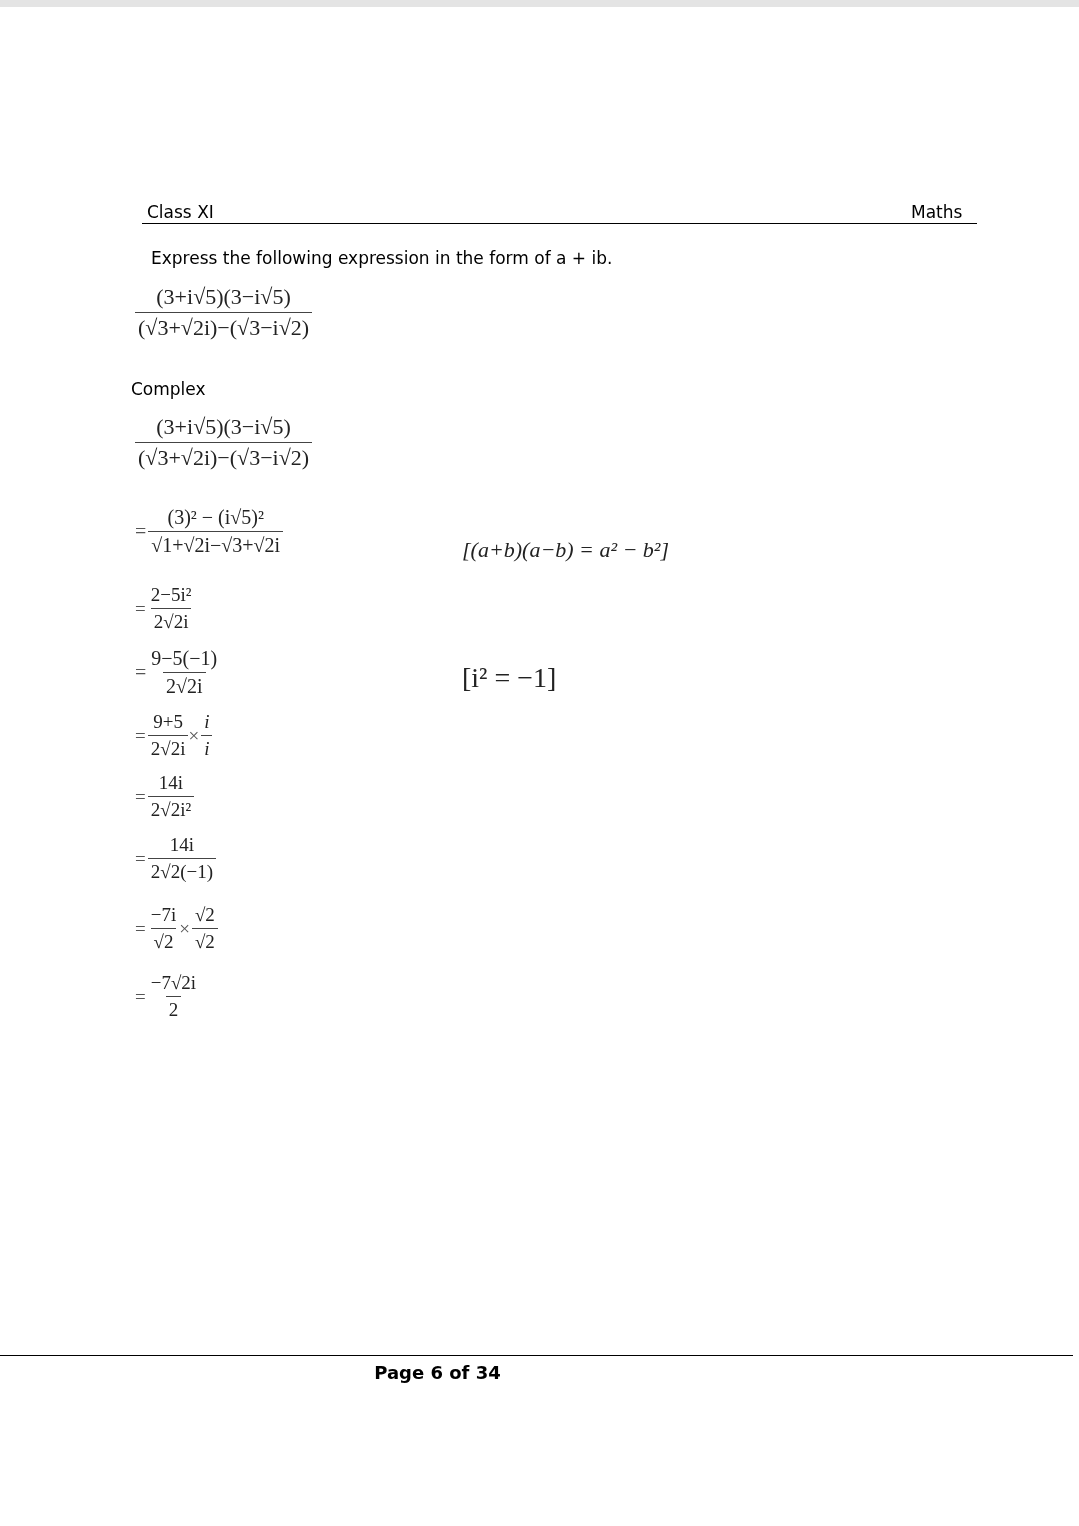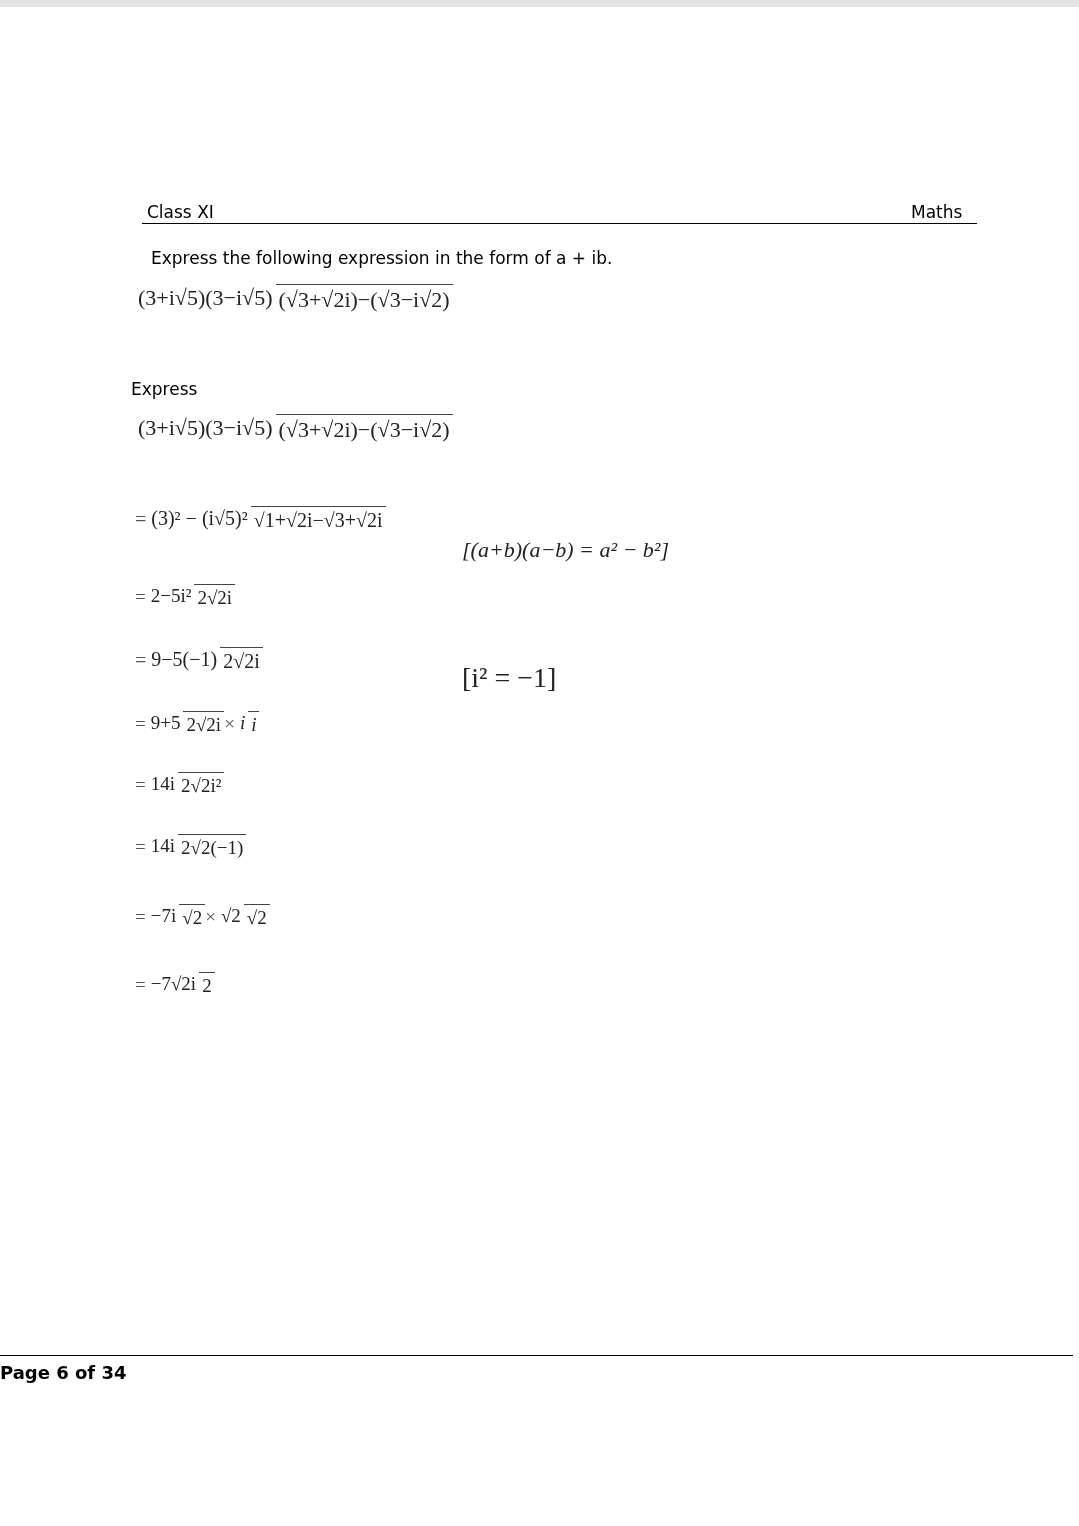--- a/index.html
+++ b/index.html
@@ -4,47 +4,47 @@
 <style>
   html,body{margin:0;padding:0;}
   body{width:1079px;height:1526px;background:#fff;position:relative;overflow:hidden;
        font-family:"DejaVu Sans","Liberation Sans",sans-serif;color:#000;}
   .topbar{position:absolute;left:0;top:0;width:1079px;height:7px;background:#e4e4e4;}
   .hdr{position:absolute;top:202px;left:142px;width:835px;height:21px;border-bottom:1.5px solid #000;
        font-size:17px;}
   .hdr span{position:absolute;top:0;white-space:nowrap;}
   .txt{position:absolute;font-size:17px;white-space:nowrap;}
   .m{font-family:"Liberation Serif","DejaVu Serif",serif;color:#222;position:absolute;white-space:nowrap;}
-  .frac{display:inline-flex;flex-direction:row;align-items:center;vertical-align:middle;}
+  .frac{display:inline-flex;flex-direction:column;align-items:center;vertical-align:middle;}
   .frac .num{padding:0 3px 2px;}
   .frac .den{border-top:1.3px solid #444;padding:2px 3px 0;}
   .eq{display:inline-block;vertical-align:middle;margin-right:2px;color:#555;}
   .footline{position:absolute;left:0;top:1355px;width:1073px;border-top:1.5px solid #000;}
-  .foot{position:absolute;top:1362px;left:0;width:875px;text-align:left;font-weight:bold;font-size:18px;}
+  .foot{position:absolute;top:1362px;left:0;width:875px;text-align:center;font-weight:bold;font-size:18px;}
 </style>
 </head>
 <body>
 
 <div class="topbar"></div>
 
 <div class="hdr">
   <span style="left:5px">Class XI</span>
   <span style="left:769px">Maths</span>
 </div>
 
 <div class="txt" style="left:131px;top:248px;margin-left:20px;">Express the following expression in the form of a + ib.</div>
 
 <div class="m" style="left:135px;top:284px;font-size:22px;">
   <span class="frac">
       <span class="num">(3+i√5)(3−i√5)</span>
       <span class="den">(√3+√2i)−(√3−i√2)</span>
     </span>
 </div>
 
-<div class="txt" style="left:131px;top:379px;">Express</div>
+<div class="txt" style="left:131px;top:379px;">Complex</div>
 
 <div class="m" style="left:135px;top:414px;font-size:22px;">
   <span class="frac">
       <span class="num">(3+i√5)(3−i√5)</span>
       <span class="den">(√3+√2i)−(√3−i√2)</span>
     </span>
 </div>
 
 <div class="m" style="left:135px;top:506px;font-size:20px;">
   <span class="eq">=</span><span class="frac">

